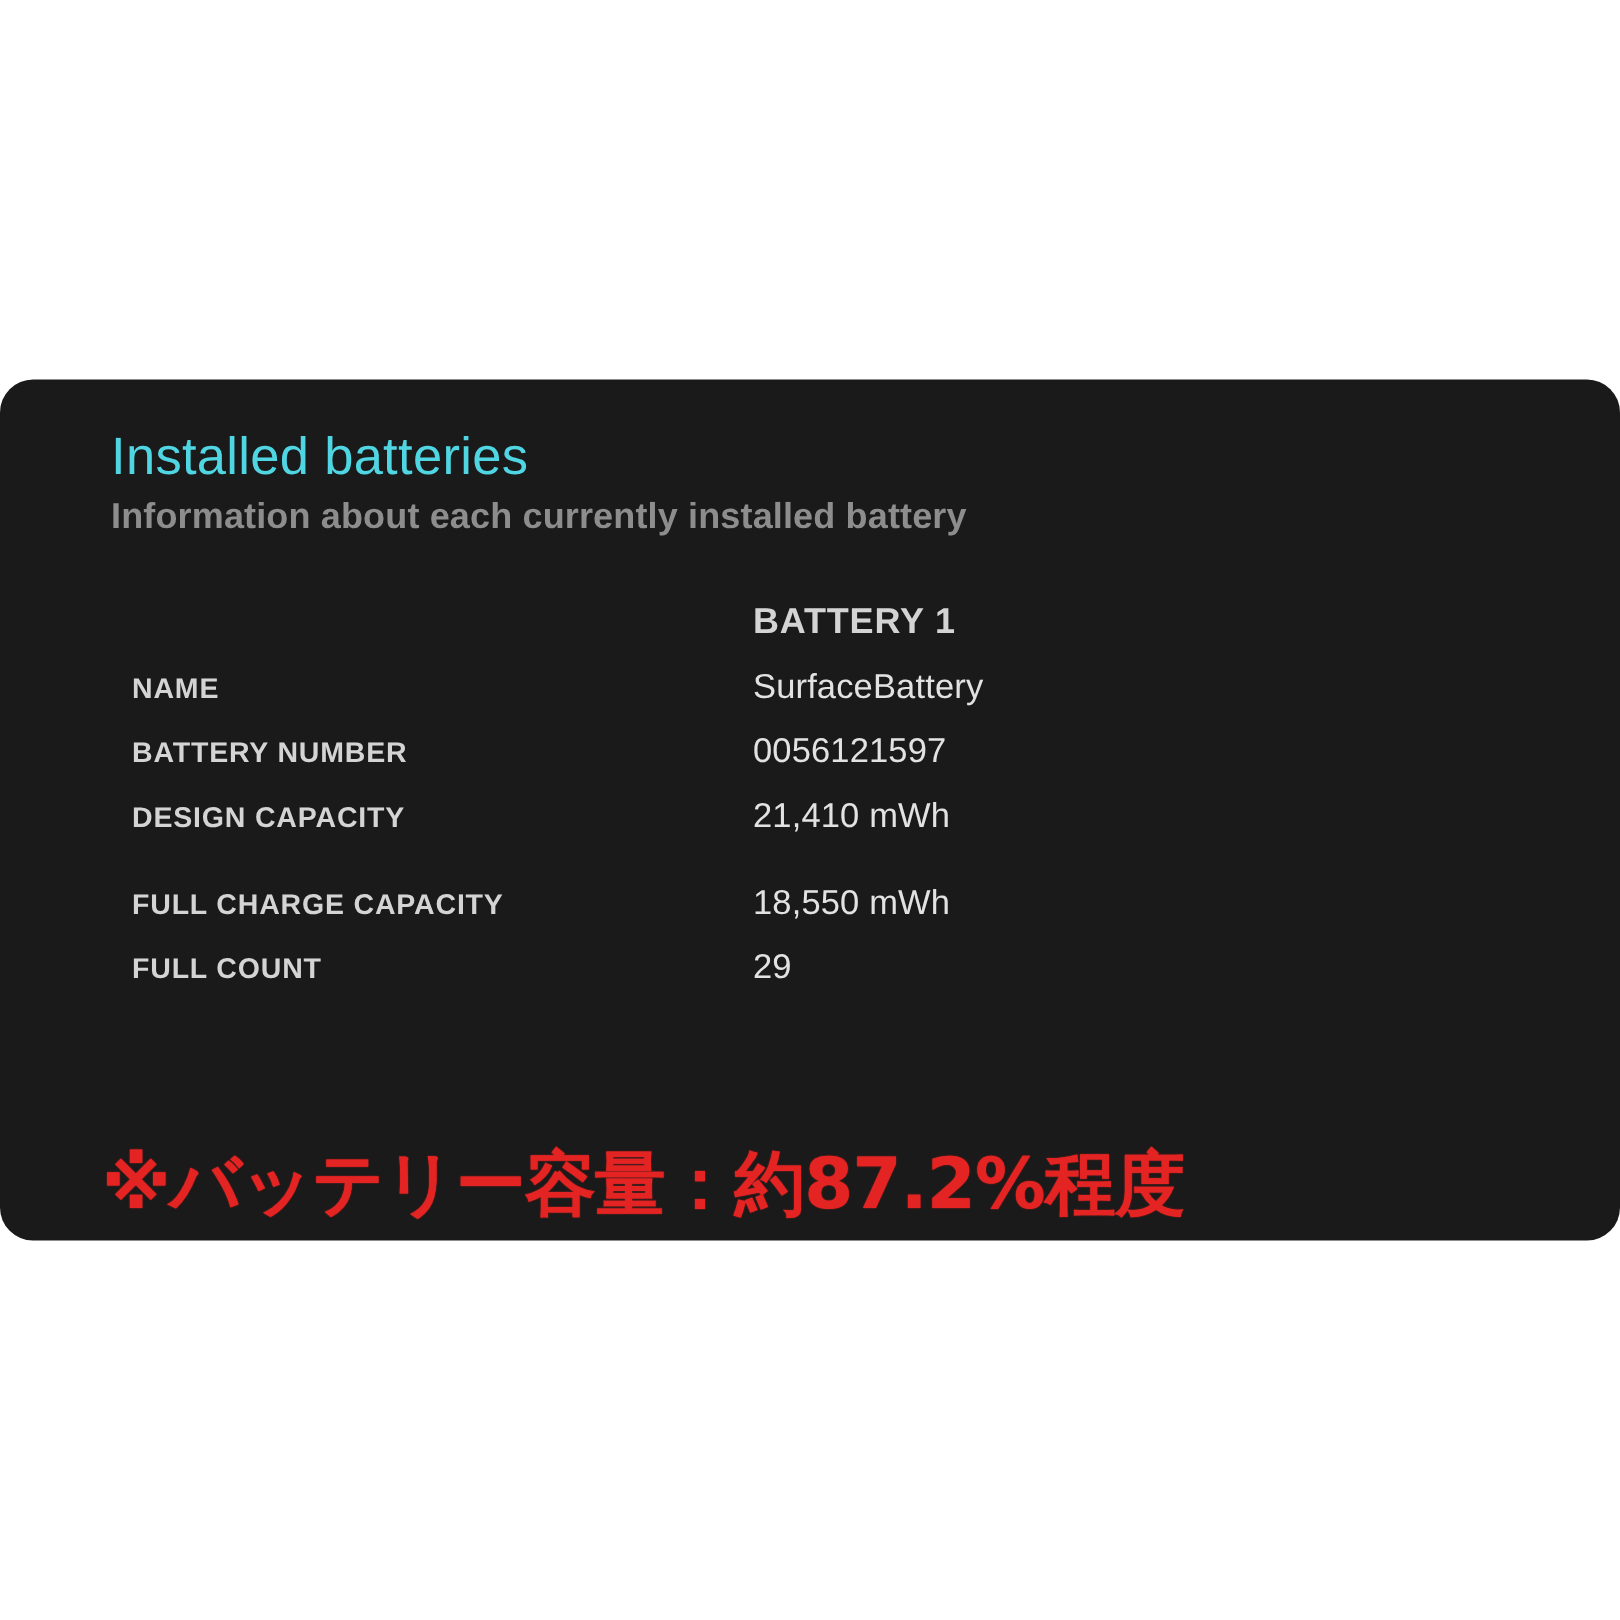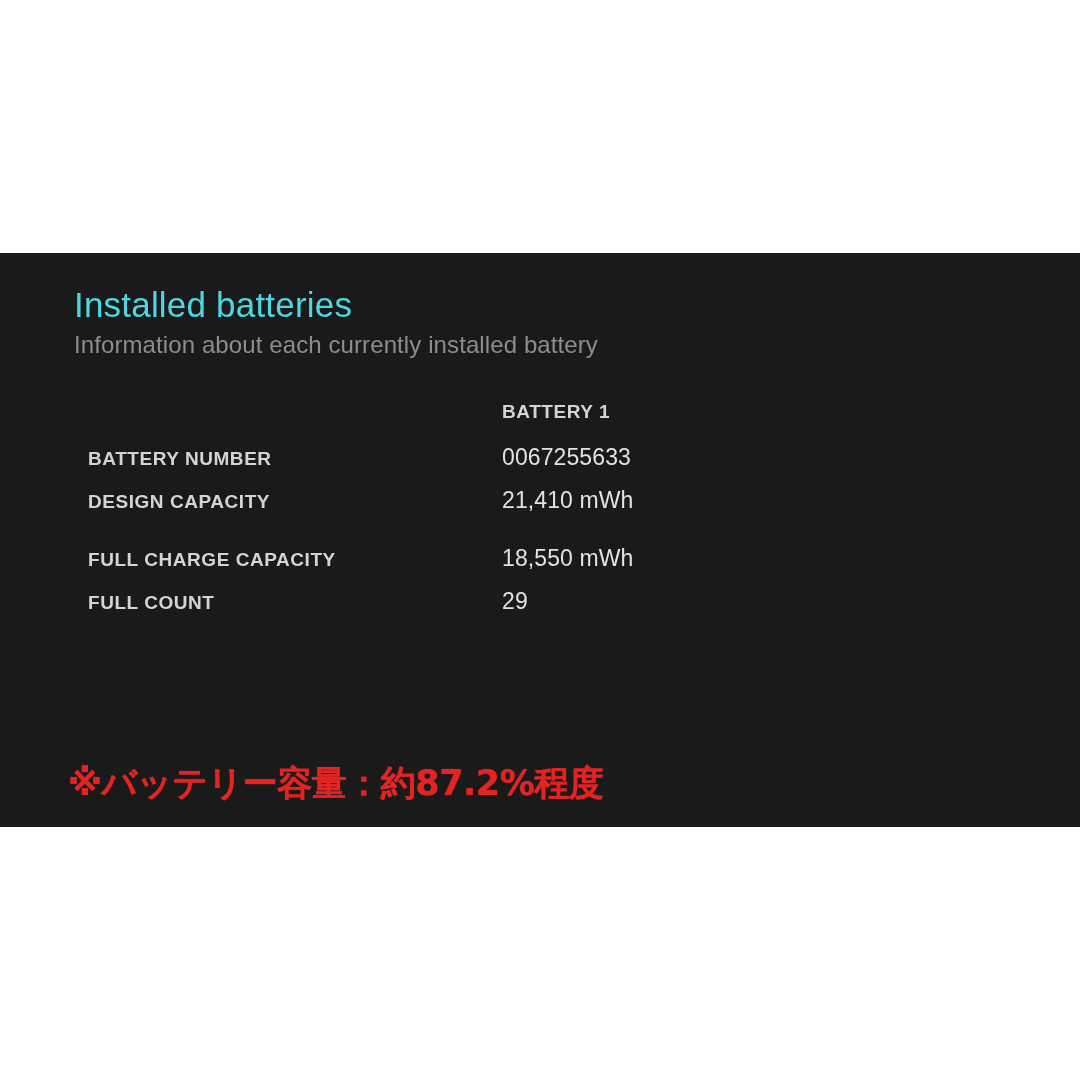--- a/index.html
+++ b/index.html
@@ -25,41 +25,42 @@
 
   
   .panel {
     position: absolute;
     left: 0;
     top: 253px;
     width: 1080px;
     height: 574px;
     background: #1a1a1a;
     overflow: hidden;
+    border-radius: 22px;
   }
 
   
   .heading-block {
     position: absolute;
     left: 74px;
     top: 34px;
   }
   .page-title {
     margin: 0;
     font-size: 35px;
     font-weight: 400;
     line-height: 1.05;
     color: #4fd6e2;
     letter-spacing: 0.2px;
     white-space: nowrap;
   }
   .page-subtitle {
     margin: 8px 0 0 0;
     font-size: 24px;
-    font-weight: 400;
+    font-weight: 700;
     line-height: 1.1;
     color: #8d8d8d;
     letter-spacing: 0.1px;
     white-space: nowrap;
   }
 
   
   .battery-table {
     position: absolute;
     left: 88px;
@@ -71,21 +72,21 @@
   .battery-table th {
     padding: 0;
     vertical-align: baseline;
     text-align: left;
   }
   .col-label { width: 414px; }
   .col-value { width: auto; }
 
   .row-head th {
     height: 43px;
-    font-size: 19px;
+    font-size: 24px;
     font-weight: 700;
     color: #d4d4d4;
     letter-spacing: 0.55px;
     white-space: nowrap;
   }
   .row-head th.col-label { font-size: 0; }
 
   .data-row td {
     height: 43px;
     white-space: nowrap;
@@ -106,21 +107,21 @@
   .data-row.group-start td {
     padding-top: 15px;
   }
 
   
   .annotation {
     position: absolute;
     left: 68px;
     top: 511px;
     font-family: "DejaVu Sans", "Liberation Sans", sans-serif;
-    font-size: 35px;
+    font-size: 47px;
     font-weight: 700;
     color: #e42423;
     letter-spacing: -0.5px;
     line-height: 1.1;
     white-space: nowrap;
     text-shadow: 0 0 1px #e42423;
   }
 </style>
 </head>
 <body>
@@ -136,22 +137,26 @@
 
     <table class="battery-table">
       <thead>
         <tr class="row-head">
           <th class="col-label"></th>
           <th class="col-value">BATTERY 1</th>
         </tr>
       </thead>
       <tbody>
         <tr class="data-row">
+          <td class="col-label cell-label">NAME</td>
+          <td class="col-value cell-value">SurfaceBattery</td>
+        </tr>
+        <tr class="data-row">
           <td class="col-label cell-label">BATTERY NUMBER</td>
-          <td class="col-value cell-value">0067255633</td>
+          <td class="col-value cell-value">0056121597</td>
         </tr>
         <tr class="data-row">
           <td class="col-label cell-label">DESIGN CAPACITY</td>
           <td class="col-value cell-value">21,410 mWh</td>
         </tr>
         <tr class="data-row group-start">
           <td class="col-label cell-label">FULL CHARGE CAPACITY</td>
           <td class="col-value cell-value">18,550 mWh</td>
         </tr>
         <tr class="data-row">

